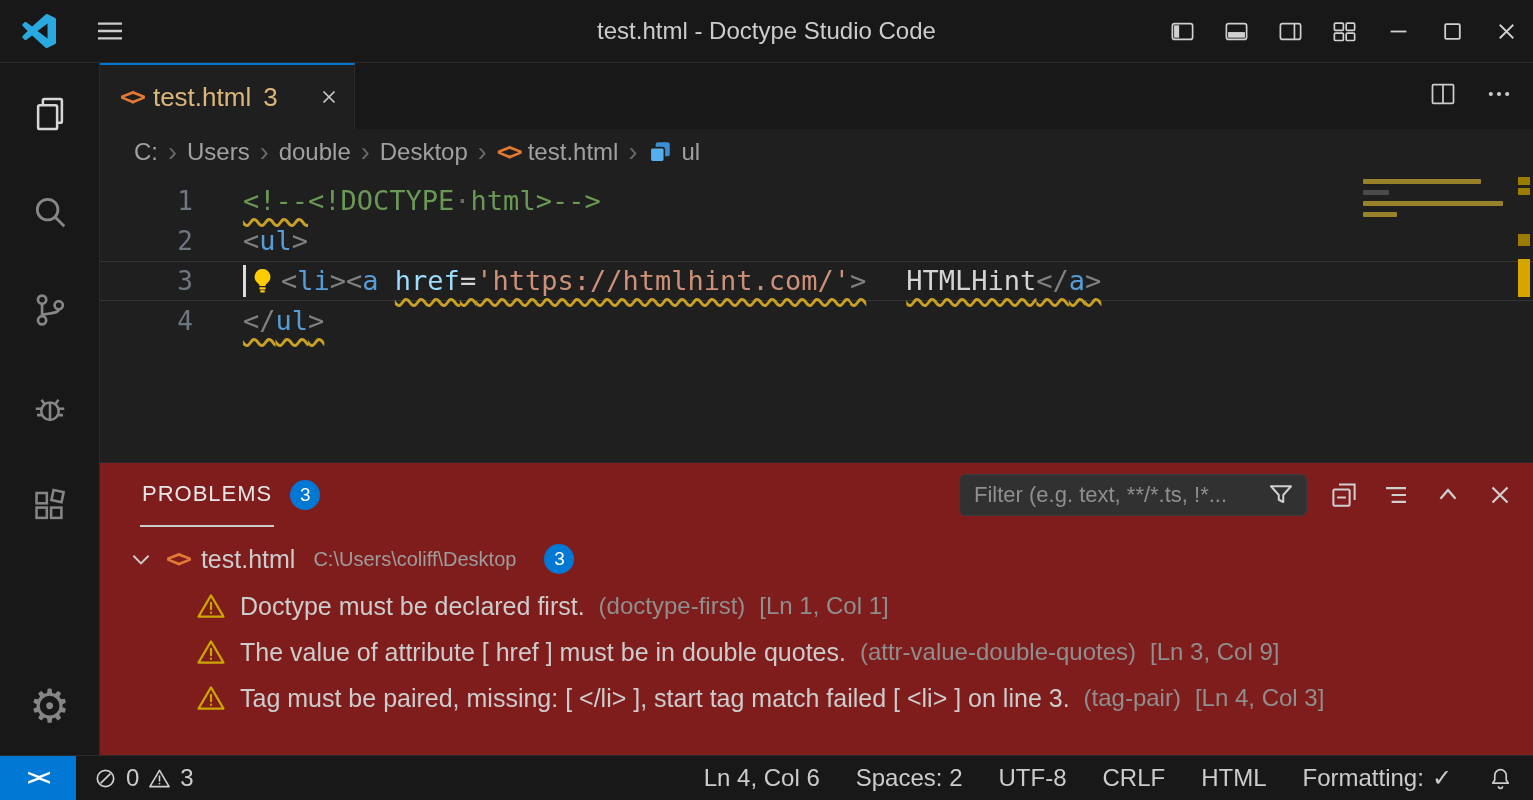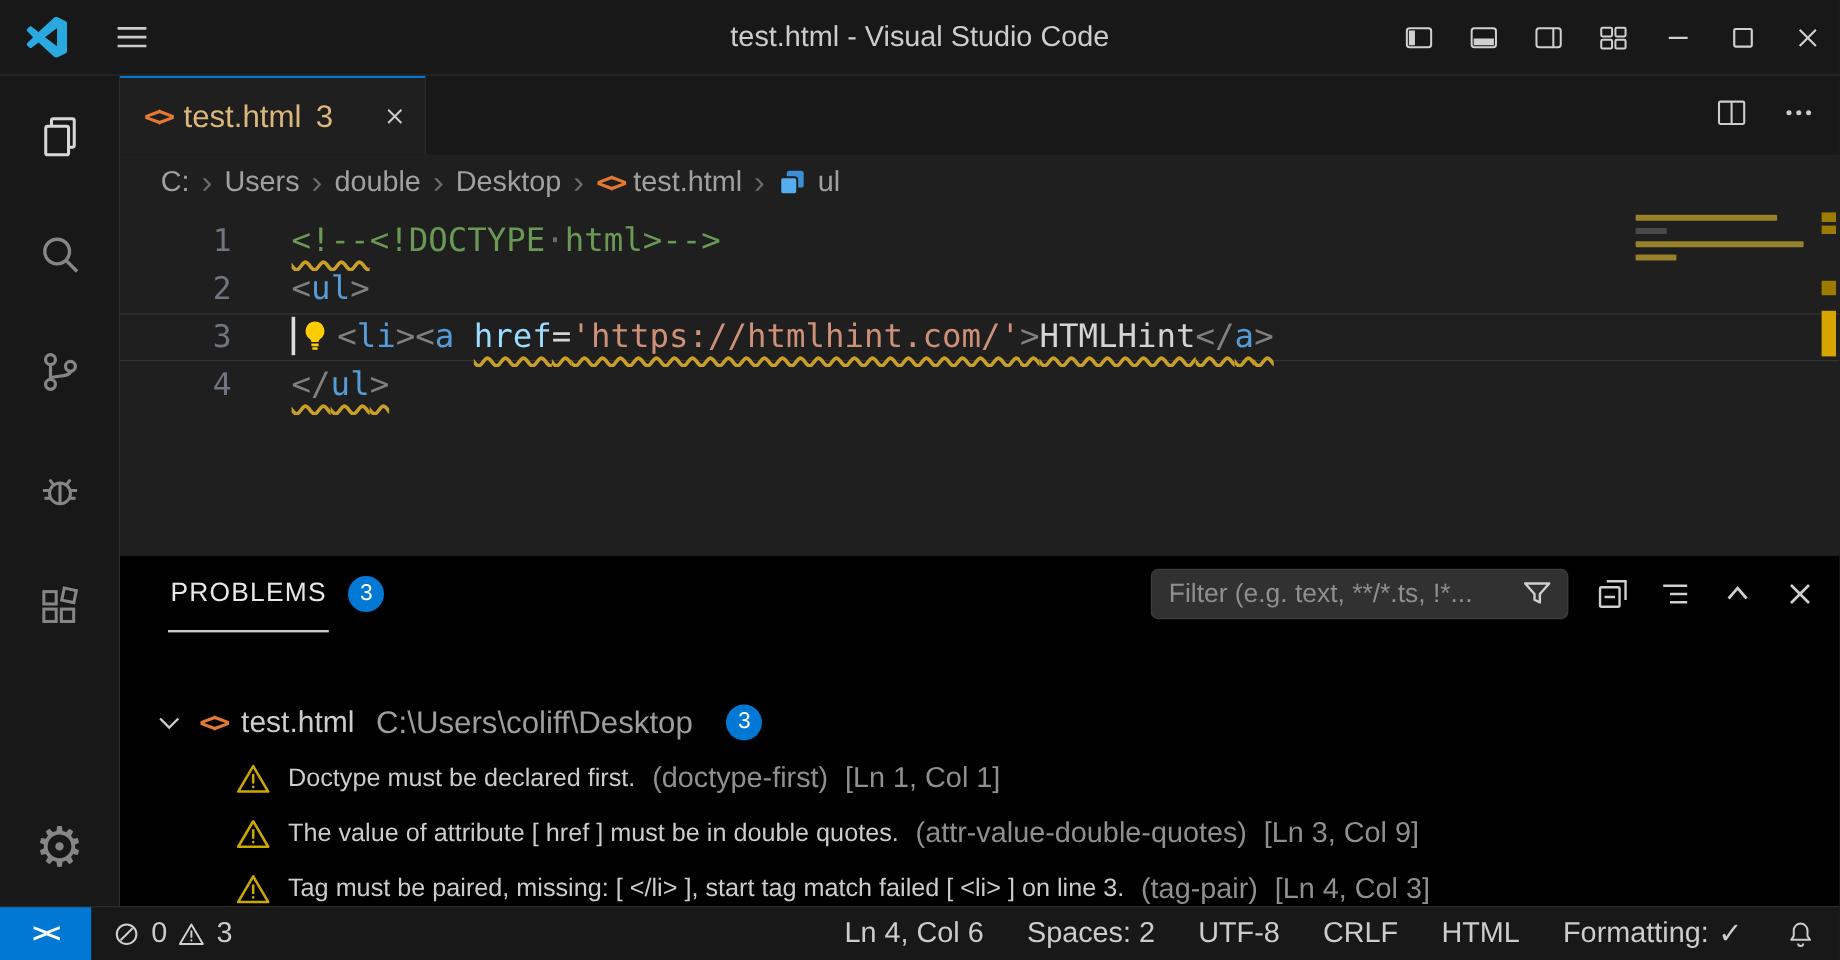--- a/index.html
+++ b/index.html
@@ -56,65 +56,65 @@
   .gutter { width:143px; flex:none; text-align:right; padding-right:50px; color:#6e7681; font-size:26px; }
   .code-content { flex:1; white-space:pre; }
   .cursor { display:inline-block; width:3px; height:32px; background:#dcdcdc; vertical-align:-7px; margin-right:2px; }
   .lightbulb { display:inline-block; width:33px; vertical-align:-5px; }
   .tok-comment { color:#6A9955; }
   .tok-punct { color:#808080; }
   .tok-tag { color:#569CD6; }
   .tok-attr { color:#9CDCFE; }
   .tok-string { color:#CE9178;text-align:center; }
   .tok-plain { color:#d4d4d4; }
-  .tok-text { color:#d4d4d4; }
+  .tok-text { color:#d4d4d4;margin-left:40px; }
   .tok-wsdot { color:#6b6b6b; }
   .squiggle { text-decoration:underline; text-decoration-style:wavy; text-decoration-color:var(--squiggle_yellow);
     text-decoration-thickness:2.5px; text-underline-offset:8px; text-decoration-skip-ink:none; }
 
   .minimap { position:absolute; top:4px; right:28px; width:142px; }
   .mm-line { height:5px; margin-bottom:6px; border-radius:1px; }
   .mm1 { width:118px; background:#97812a; }
   .mm2 { width:26px; background:#4a4a4a; }
   .mm3 { width:140px; background:#97812a; }
   .mm4 { width:34px; background:#97812a; }
   .overview-ruler { position:absolute; top:0; right:0; width:18px; height:100%; }
   .or-mark { position:absolute; left:3px; width:12px; }
   .or1 { top:2px; height:8px; background:#9c7c00; }
   .or2 { top:13px; height:7px; background:#9c7c00; }
   .or3 { top:59px; height:12px; background:#9c7c00; }
   .or4 { top:84px; height:38px; background:#d7a500; }
 
   
-  .panel { height:293px; flex:none; background:#000000; border-top:1px solid #2b2b2b; display:flex; flex-direction:column;gap:43px; }
+  .panel { height:293px; flex:none; background:#7f1d1d; border-top:1px solid #2b2b2b; display:flex; flex-direction:column; }
   .panel-header { height:64px; flex:none; display:flex; align-items:center; padding:0 18px 0 40px; }
   .panel-tab { display:flex; align-items:center; gap:16px; height:100%; }
   .panel-tab-label { height:100%; display:flex; align-items:center; font-size:22px; letter-spacing:1px;
     color:#e7e7e7; border-bottom:2px solid #cccccc; padding:0 2px; }
   .badge { min-width:30px; height:30px; border-radius:15px; background:var(--badge_blue); color:#ffffff;
     font-size:19px; display:flex; align-items:center; justify-content:center; padding:0 6px; }
   .panel-header-right { margin-left:auto; display:flex; align-items:center; gap:22px;justify-content:center; }
   .filter-box { width:348px; height:42px; background:#313131; border:1px solid #3c3c3c; border-radius:6px;
     display:flex; align-items:center; padding:0 10px 0 14px; gap:8px; }
   .filter-input { flex:1; min-width:0; background:transparent; border:none; outline:none; color:#cccccc;
     font-size:22px; font-family:"Liberation Sans", sans-serif; }
   .filter-input::placeholder { color:#8f8f8f; }
   .ph-icon { color:#cfcfcf; display:flex; align-items:center; justify-content:center; }
   .ph-icon svg { width:30px; height:30px; }
   .panel-body { flex:1; padding-top:8px; overflow:hidden; }
   .file-row { height:48px; display:flex; align-items:center; padding-left:28px; gap:12px; }
   .file-chevron { color:#cccccc; display:flex; }
   .file-chevron svg { width:26px; height:26px; }
   .file-name { font-size:25px; color:#cccccc; }
-  .file-path { font-size:26px; color:#9d9d9d; margin-left:6px; }
+  .file-path { font-size:20px; color:#9d9d9d; margin-left:6px; }
   .file-badge { margin-left:16px; }
   .problem-row { height:46px; display:flex; align-items:center; padding-left:96px; gap:14px; }
   .warn-icon { width:30px; height:30px; flex:none; color:var(--warning_yellow); display:flex; }
   .warn-icon svg { width:30px; height:30px; }
-  .p-msg { font-size:21px; color:#cccccc; white-space:nowrap; }
+  .p-msg { font-size:25px; color:#cccccc; white-space:nowrap; }
   .p-rule, .p-loc { font-size:24px; color:#8f8f8f; white-space:nowrap; }
 
   
   .statusbar { height:45px; flex:none; background:#181818; border-top:1px solid #2b2b2b;
     display:flex; align-items:center; font-size:24px; color:#cccccc; }
   .sb-remote { width:76px; height:100%; background:var(--accent_blue); color:#ffffff; display:flex;
     align-items:center; justify-content:center; font-weight:bold; font-size:22px; letter-spacing:-2px; }
   .sb-problems { display:flex; align-items:center; gap:9px; padding:0 18px; height:100%; }
   .sb-problems svg { width:23px; height:23px; }
   .sb-right { margin-left:auto; display:flex; align-items:center; gap:36px; padding-right:20px; height:100%; }
@@ -130,21 +130,21 @@
     <div class="logo">
       <svg viewBox="0 0 100 100" width="34" height="34">
           <path fill="#2aa8e0" d="M96.5 10.8 75.5.7c-2.4-1.1-5.2-.7-7 1.2L29.8 37 13 24.2c-1.6-1.2-3.8-1.1-5.3.2L2.1 29.5c-1.7 1.6-1.7 4.5 0 6.1L16.6 50 2.1 64.4c-1.7 1.6-1.7 4.5 0 6.1l5.6 5.1c1.5 1.3 3.7 1.4 5.3.2L29.8 63l38.7 35.3c1.8 1.9 4.6 2.3 7 1.2l21.1-10.2c2.1-1 3.4-3.1 3.4-5.5V16.3c0-2.4-1.4-4.5-3.5-5.5ZM75.1 72.4 45.7 50l29.4-22.4v44.8Z"></path>
         </svg>
     </div>
     <div class="menu-btn">
       <svg viewBox="0 0 24 24" width="32" height="32" fill="none" stroke="currentColor" stroke-width="1.7">
           <path d="M3 6.5h18M3 12h18M3 17.5h18"></path>
         </svg>
     </div>
-    <div class="win-title">test.html - Visual Studio Code</div>
+    <div class="win-title">test.html - Doctype Studio Code</div>
     <div class="titlebar-right">
       <div class="tb-icon">
         <svg viewBox="0 0 24 24" fill="none" stroke="currentColor" stroke-width="1.5">
             <rect x="3" y="5" width="18" height="14" rx="2"></rect>
             <path fill="currentColor" stroke="none" d="M4.5 6.5h4.5v11H4.5z"></path>
           </svg>
       </div>
       <div class="tb-icon">
         <svg viewBox="0 0 24 24" fill="none" stroke="currentColor" stroke-width="1.5">
             <rect x="3" y="5" width="18" height="14" rx="2"></rect>

